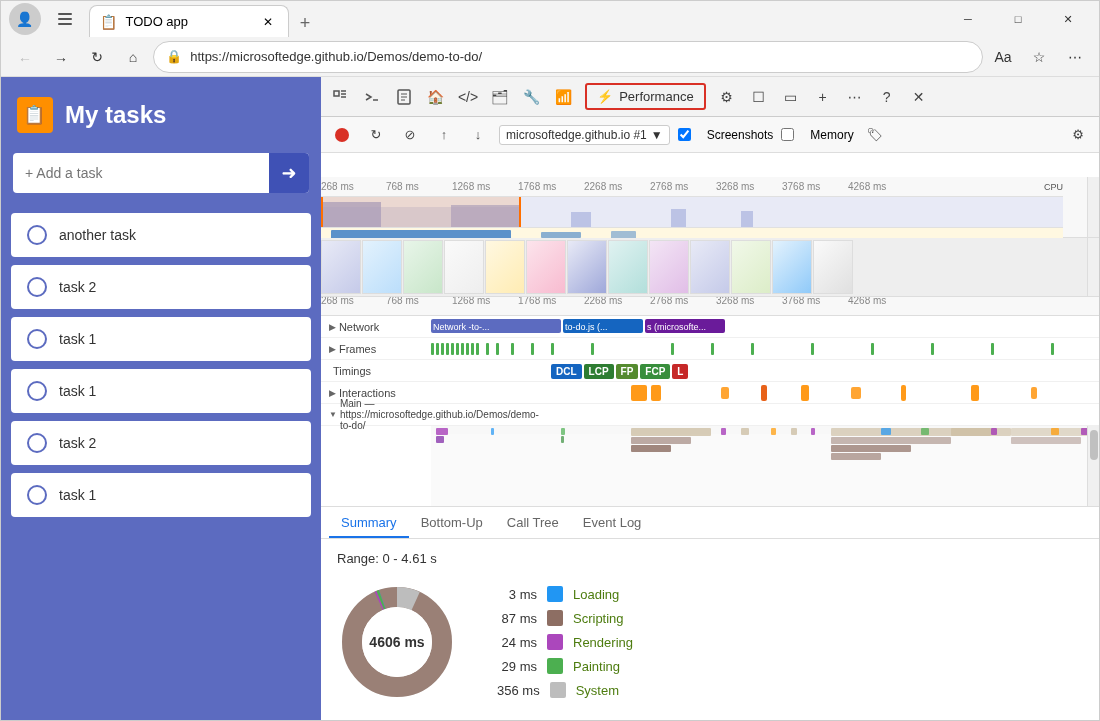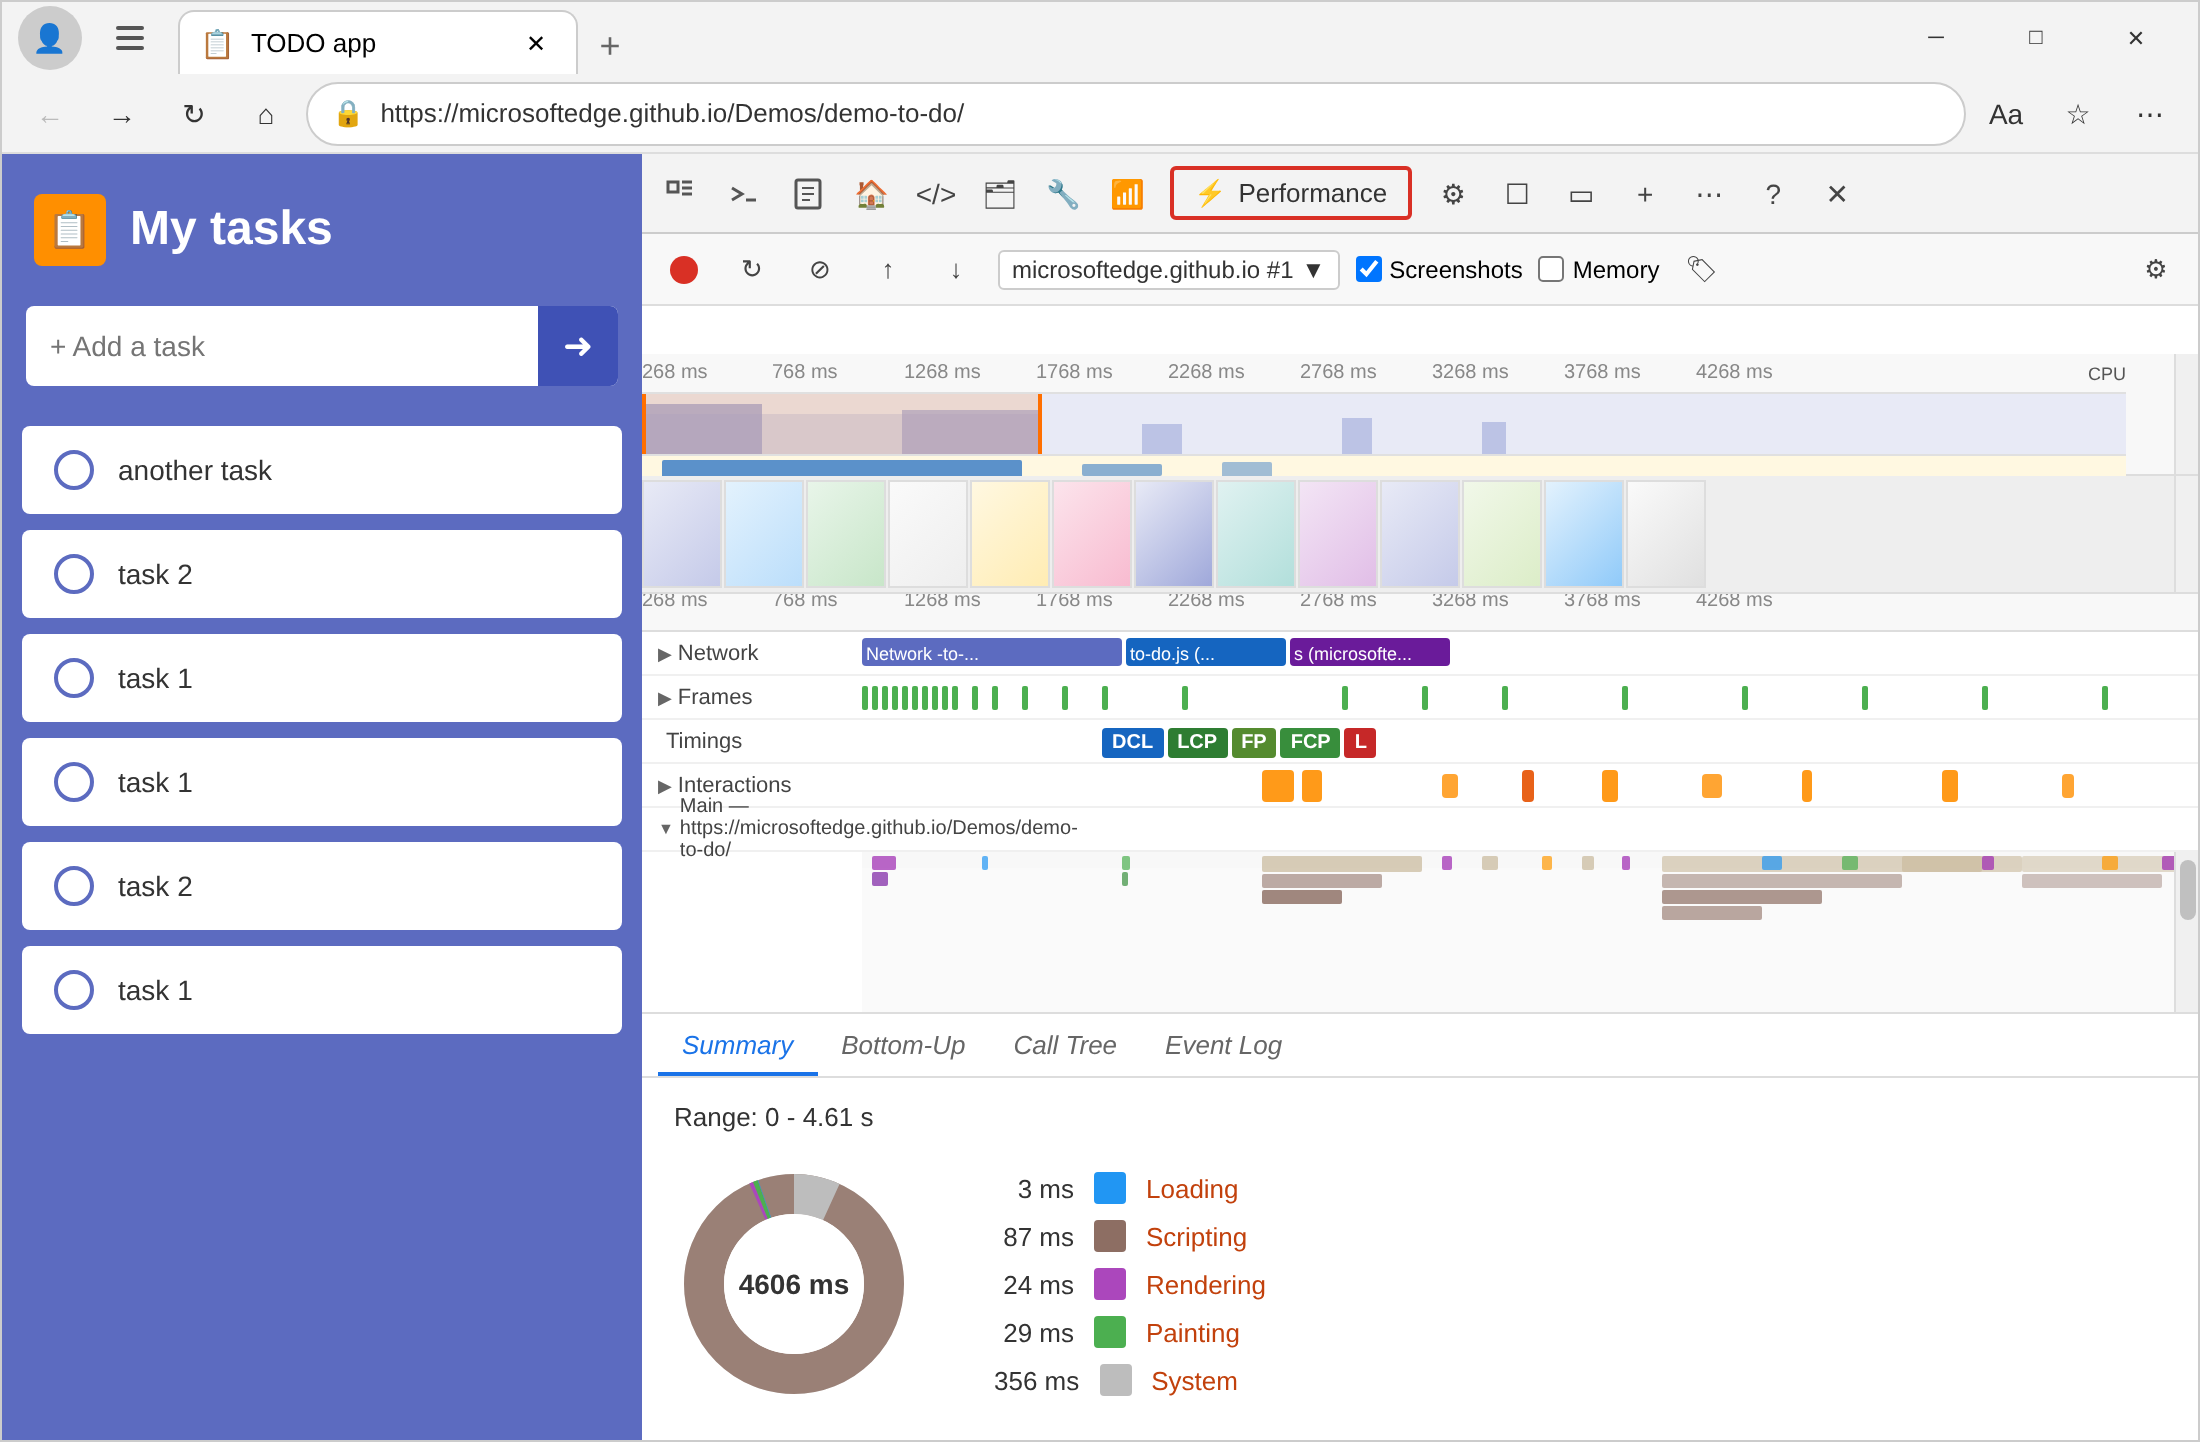--- a/index.html
+++ b/index.html
@@ -33,21 +33,21 @@
     
     .devtools-bar { height: 40px; background: #f3f3f3; display: flex; align-items: center; padding: 0 4px; gap: 2px; border-bottom: 1px solid #ccc; }
     .devtools-icon { width: 30px; height: 30px; display: flex; align-items: center; justify-content: center; cursor: pointer; border-radius: 3px; font-size: 14px; color: #444; border: none; background: transparent; }
     .performance-btn { display: flex; align-items: center; gap: 6px; padding: 4px 10px; border: 2px solid #d93025; border-radius: 3px; background: transparent; cursor: pointer; font-size: 13px; color: #333; margin: 0 4px; font-weight: 500; }
 
     .devtools-toolbar { height: 36px; background: #f8f8f8; display: flex; align-items: center; padding: 0 8px; gap: 8px; border-bottom: 1px solid #ddd; }
     .toolbar-btn { width: 26px; height: 26px; display: flex; align-items: center; justify-content: center; cursor: pointer; border-radius: 3px; font-size: 13px; color: #444; border: none; background: transparent; }
     .record-btn { width: 14px; height: 14px; background: #888; border-radius: 50%; }
     .record-btn.active { background: #d93025; }
     .url-selector { display: flex; align-items: center; gap: 4px; font-size: 12px; color: #333; background: white; border: 1px solid #ccc; padding: 2px 6px; border-radius: 3px; cursor: pointer; }
-    .checkbox-label { display: flex; align-items: center; gap: 4px; font-size: 12px; cursor: pointer; }
+    .checkbox-label { display: flex; align-items: center; gap: 16px; font-size: 12px; cursor: pointer; }
     .settings-btn { margin-left: auto; }
 
     
     .content-area { flex: 1; display: flex; overflow: hidden; }
 
     
     .todo-app { width: 320px; background: #5c6bc0; display: flex; flex-direction: column; overflow-y: auto; }
     .todo-header { padding: 20px 16px; display: flex; align-items: center; gap: 12px; }
     .todo-app-icon { width: 36px; height: 36px; background: #ff8f00; border-radius: 4px; display: flex; align-items: center; justify-content: center; font-size: 18px; }
     .todo-title { color: white; font-size: 24px; font-weight: 600; }
@@ -59,35 +59,35 @@
     .task-checkbox { width: 20px; height: 20px; border: 2px solid #5c6bc0; border-radius: 50%; flex-shrink: 0; }
     .task-text { font-size: 14px; color: #333; }
 
     
     .devtools-panel { flex: 1; background: white; display: flex; flex-direction: column; overflow: hidden; }
 
     
     .timeline-area { height: 320px; background: white; border-bottom: 1px solid #ddd; overflow: hidden; position: relative; }
 
     
-    .bottom-tabs { height: 32px; display: flex; align-items: flex-end; border-bottom: 1px solid #ddd; padding: 0 8px; font-style: italic; }
+    .bottom-tabs { height: 32px; display: flex; align-items: flex-end; border-bottom: 1px solid #ddd; padding: 0 8px; }
     .bottom-tab { padding: 6px 12px; font-size: 13px; cursor: pointer; color: #666; border-bottom: 2px solid transparent; }
     .bottom-tab.active { color: #1a73e8; border-bottom: 2px solid #1a73e8; }
 
     
     .summary-panel { flex: 1; overflow-y: auto; padding: 12px 16px; }
     .range-text { font-size: 13px; color: #333; margin-bottom: 16px; }
     .summary-content { display: flex; gap: 40px; align-items: flex-start; }
     .donut-container { position: relative; width: 120px; height: 120px; flex-shrink: 0; }
     .donut-label { position: absolute; top: 50%; left: 50%; transform: translate(-50%, -50%); font-size: 14px; font-weight: 600; color: #333; text-align: center; }
     .legend-list { display: flex; flex-direction: column; gap: 8px; margin-top: 4px; }
     .legend-item { display: flex; align-items: center; gap: 10px; font-size: 13px; }
     .legend-color { width: 16px; height: 16px; border-radius: 2px; flex-shrink: 0; }
     .legend-ms { min-width: 40px; text-align: right; color: #333; }
-    .legend-name { color: #c2410c; }
+    .legend-name { color: #4d7c0f; }
 
     .scrollbar-v { width: 12px; background: #f0f0f0; }
 
     .expand-arrow { font-size: 9px; color: #666; cursor: pointer; }
     .timing-badges { display: flex; gap: 2px; align-items: center; padding: 2px 0; }
     .timing-badge { padding: 2px 5px; border-radius: 2px; font-size: 10px; color: white; font-weight: 600; }
   </style>
 </head>
 <body>
 

